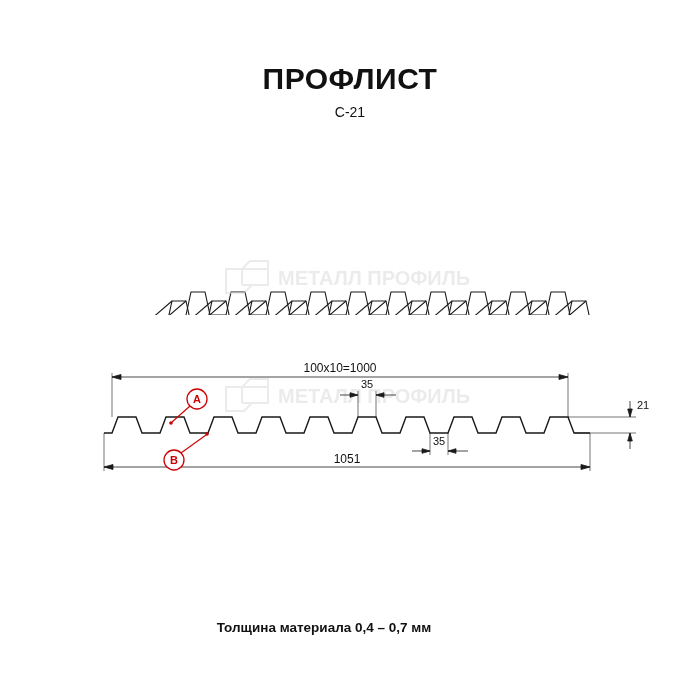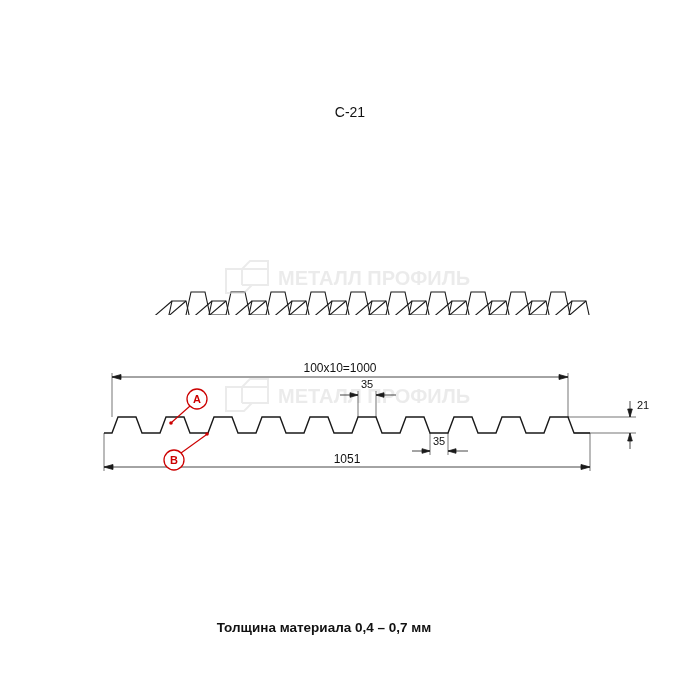--- a/index.html
+++ b/index.html
@@ -88,20 +88,21 @@
     font-size: 11px;
     font-weight: bold;
     fill: #cc0000;
   }
 </style>
 </head>
 <body>
 
 <div class="page">
 
+  <div class="title">ПРОФЛИСТ</div>
   <div class="subtitle">С-21</div>
 
   <div class="iso-wrap">
     <svg width="700" height="175" viewBox="0 0 700 175">
       <g fill="none" stroke="#1a1a1a" stroke-width="1.1" stroke-linejoin="miter">
 
         <path d="M112,35 L117,12 L131,12 L136,35 L152,35 L157,12 L171,12 L176,35 L192,35 L197,12 L211,12 L216,35 L232,35 L237,12 L251,12 L256,35 L272,35 L277,12 L291,12 L296,35 L312,35 L317,12 L331,12 L336,35 L352,35 L357,12 L371,12 L376,35 L392,35 L397,12 L411,12 L416,35 L432,35 L437,12 L451,12 L456,35 L472,35 L477,12 L491,12 L496,35" transform="translate(74,140) scale(1,1)"></path>
       </g>
 
       <g fill="none" stroke="#1a1a1a" stroke-width="1.1">

